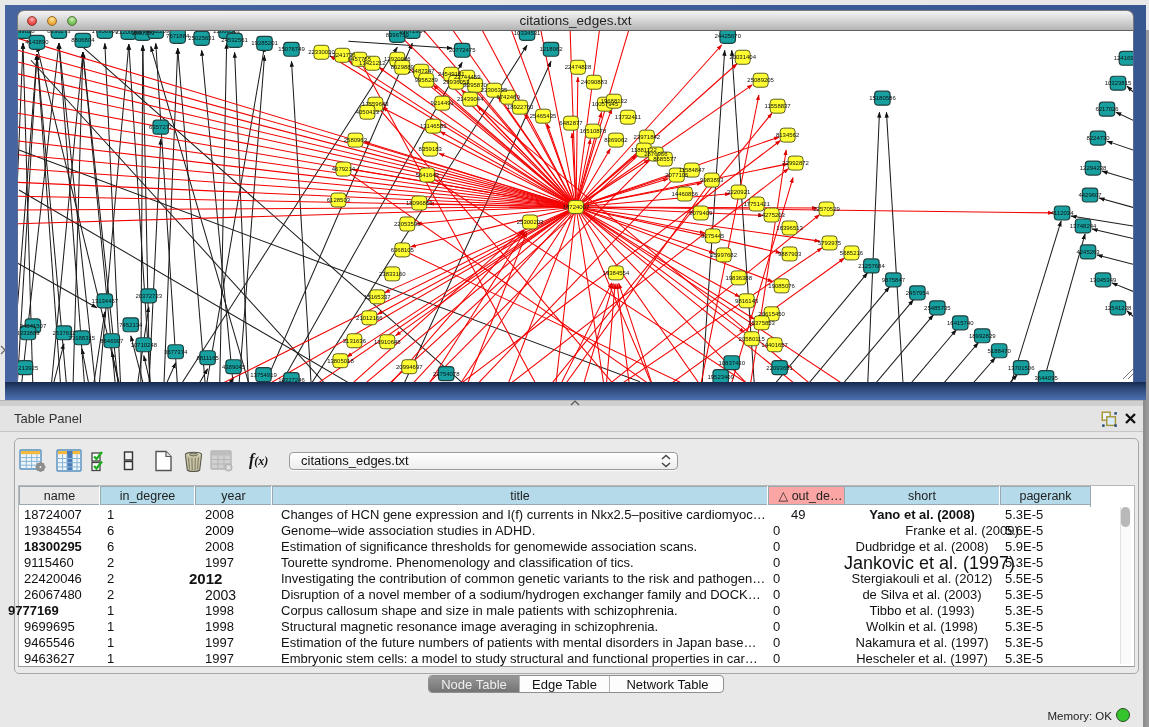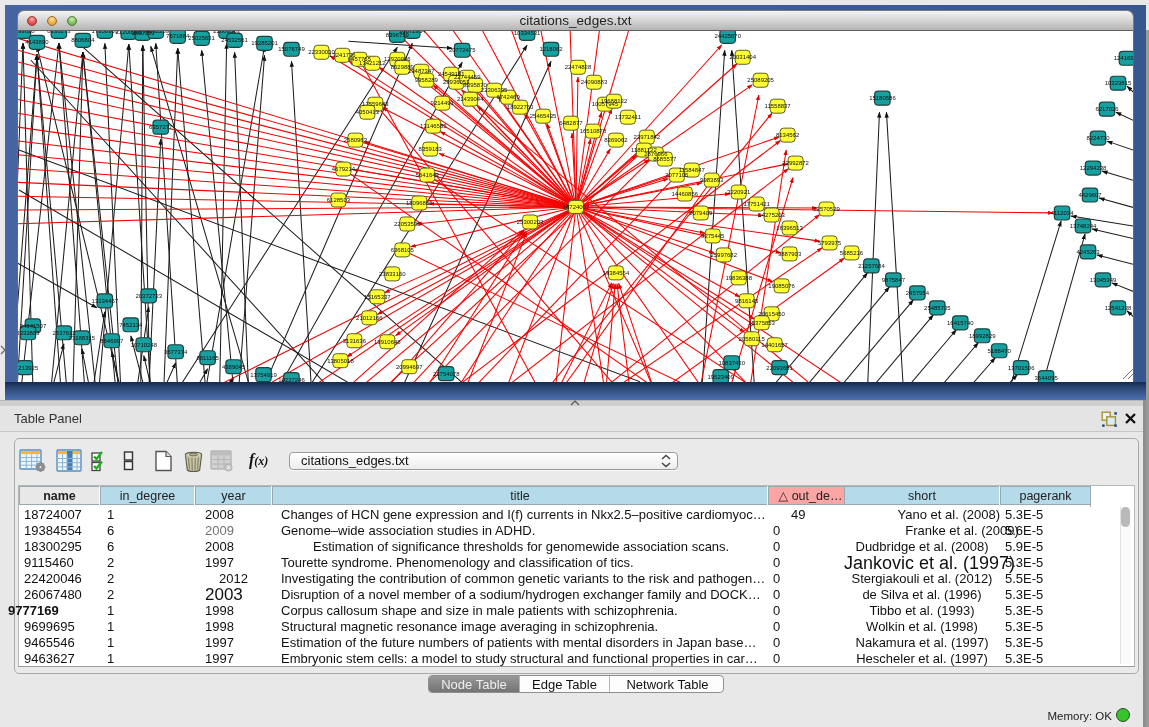--- a/index.html
+++ b/index.html
@@ -576,69 +576,69 @@
 </svg>
 <div style="position:absolute;left:249px;top:451px;font-family:'Liberation Serif',serif;font-style:italic;font-weight:bold;font-size:16px;color:#111;">f<span style="font-size:12px;">(x)</span></div>
 
 <div class="abs" style="left:289px;top:452px;width:389px;height:18px;border:1px solid #9a9a9a;border-radius:4px;background:linear-gradient(#ffffff,#ededed);box-shadow:0 1px 1px rgba(255,255,255,.8);"></div>
 <div class="abs" style="left:301px;top:452px;height:18px;line-height:18px;font-size:13px;color:#111;">citations_edges.txt</div>
 <svg class="abs" style="left:660px;top:454px;" width="12" height="14">
     <path d="M2 5 L6 1.5 L10 5 M2 9 L6 12.5 L10 9" stroke="#444" stroke-width="1.4" fill="none"></path>
   </svg>
 
 <div class="abs" style="left:18px;top:485px;width:1117px;height:181px;background:#fff;border:1px solid #b8b8b8;border-bottom:none;"></div>
-<div style="position:absolute;left:19px;top:486px;width:80px;height:19px;background:#e8e8e8;border:1px solid #9aa9b0;border-right:none;text-align:center;line-height:19px;font-size:12.5px;color:#222;font-weight:bold;">name</div>
+<div style="position:absolute;left:19px;top:486px;width:80px;height:19px;background:#e8e8e8;border:1px solid #9aa9b0;border-right:none;text-align:center;line-height:19px;font-size:12.5px;color:#222;">name</div>
 <div style="position:absolute;left:100px;top:486px;width:94px;height:19px;background:#b5dbeb;border:1px solid #9aa9b0;border-right:none;text-align:center;line-height:19px;font-size:12.5px;color:#222;">in_degree</div>
 <div style="position:absolute;left:195px;top:486px;width:76px;height:19px;background:#b5dbeb;border:1px solid #9aa9b0;border-right:none;text-align:center;line-height:19px;font-size:12.5px;color:#222;">year</div>
 <div style="position:absolute;left:272px;top:486px;width:495px;height:19px;background:#b5dbeb;border:1px solid #9aa9b0;border-right:none;text-align:center;line-height:19px;font-size:12.5px;color:#222;">title</div>
 <div style="position:absolute;left:768px;top:486px;width:84px;height:19px;background:#fca5a5;border:1px solid #9aa9b0;border-right:none;text-align:center;line-height:19px;font-size:12.5px;color:#222;">△ out_de…</div>
 <div style="position:absolute;left:844px;top:486px;width:155px;height:19px;background:#b5dbeb;border:1px solid #9aa9b0;border-right:none;text-align:center;line-height:19px;font-size:12.5px;color:#222;">short</div>
 <div style="position:absolute;left:1000px;top:486px;width:90px;height:19px;background:#b5dbeb;border:1px solid #9aa9b0;border-right:none;text-align:center;line-height:19px;font-size:12.5px;color:#222;">pagerank</div>
 <div style="position:absolute;left:1090px;top:486px;width:1px;height:21px;background:#9aa9b0;"></div>
 <div style="position:absolute;left:24px;top:507px;font-size:13px;line-height:16px;color:#111;white-space:nowrap;">18724007</div>
 <div style="position:absolute;left:107px;top:507px;font-size:13px;line-height:16px;color:#111;white-space:nowrap;">1</div>
 <div style="position:absolute;left:205px;top:507px;font-size:13px;line-height:16px;color:#111;white-space:nowrap;">2008</div>
 <div style="position:absolute;left:281px;top:507px;font-size:13px;line-height:16px;color:#111;white-space:nowrap;">Changes of HCN gene expression and I(f) currents in Nkx2.5–positive cardiomyoc…</div>
 <div style="position:absolute;left:791px;top:507px;font-size:13px;line-height:16px;color:#111;white-space:nowrap;">49</div>
-<div style="position:absolute;left:844px;top:507px;width:156px;height:16px;text-align:right;font-size:13px;line-height:16px;color:#111;white-space:nowrap;">Yano et al. (2008)</div>
+<div style="position:absolute;left:844px;top:507px;width:156px;height:16px;text-align:center;font-size:13px;line-height:16px;color:#111;white-space:nowrap;font-weight:bold;">Yano et al. (2008)</div>
 <div style="position:absolute;left:1005px;top:507px;font-size:13px;line-height:16px;color:#111;white-space:nowrap;">5.3E-5</div>
 <div style="position:absolute;left:24px;top:523px;font-size:13px;line-height:16px;color:#111;white-space:nowrap;">19384554</div>
 <div style="position:absolute;left:107px;top:523px;font-size:13px;line-height:16px;color:#111;white-space:nowrap;">6</div>
-<div style="position:absolute;left:205px;top:523px;font-size:13px;line-height:16px;color:#737373;white-space:nowrap;">2009</div>
+<div style="position:absolute;left:205px;top:523px;font-size:13px;line-height:16px;color:#000000;white-space:nowrap;">2009</div>
 <div style="position:absolute;left:281px;top:523px;font-size:13px;line-height:16px;color:#111;white-space:nowrap;">Genome–wide association studies in ADHD.</div>
 <div style="position:absolute;left:773px;top:523px;font-size:13px;line-height:16px;color:#111;white-space:nowrap;">0</div>
 <div style="position:absolute;left:884px;top:523px;width:156px;height:16px;text-align:center;font-size:13px;line-height:16px;color:#111;white-space:nowrap;">Franke et al. (2009)</div>
 <div style="position:absolute;left:1005px;top:523px;font-size:13px;line-height:16px;color:#111;white-space:nowrap;">5.6E-5</div>
-<div style="position:absolute;left:24px;top:539px;font-size:13px;line-height:16px;color:#111;white-space:nowrap;">18300295</div>
+<div style="position:absolute;left:24px;top:539px;font-size:13px;line-height:16px;color:#111;white-space:nowrap;font-weight:bold;">18300295</div>
 <div style="position:absolute;left:107px;top:539px;font-size:13px;line-height:16px;color:#111;white-space:nowrap;">6</div>
 <div style="position:absolute;left:205px;top:539px;font-size:13px;line-height:16px;color:#111;white-space:nowrap;">2008</div>
-<div style="position:absolute;left:281px;top:539px;font-size:13px;line-height:16px;color:#111;white-space:nowrap;margin-left:32px;">Estimation of significance thresholds for genomewide association scans.</div>
+<div style="position:absolute;left:281px;top:539px;font-size:13px;line-height:16px;color:#111;white-space:nowrap;">Estimation of significance thresholds for genomewide association scans.</div>
 <div style="position:absolute;left:773px;top:539px;font-size:13px;line-height:16px;color:#111;white-space:nowrap;">0</div>
 <div style="position:absolute;left:844px;top:539px;width:156px;height:16px;text-align:center;font-size:13px;line-height:16px;color:#111;white-space:nowrap;">Dudbridge et al. (2008)</div>
 <div style="position:absolute;left:1005px;top:539px;font-size:13px;line-height:16px;color:#111;white-space:nowrap;">5.9E-5</div>
 <div style="position:absolute;left:24px;top:555px;font-size:13px;line-height:16px;color:#111;white-space:nowrap;">9115460</div>
 <div style="position:absolute;left:107px;top:555px;font-size:13px;line-height:16px;color:#111;white-space:nowrap;">2</div>
 <div style="position:absolute;left:205px;top:555px;font-size:13px;line-height:16px;color:#111;white-space:nowrap;">1997</div>
 <div style="position:absolute;left:281px;top:555px;font-size:13px;line-height:16px;color:#111;white-space:nowrap;">Tourette syndrome. Phenomenology and classification of tics.</div>
 <div style="position:absolute;left:773px;top:555px;font-size:13px;line-height:16px;color:#111;white-space:nowrap;">0</div>
 <div style="position:absolute;left:844px;top:555px;width:156px;height:16px;text-align:center;font-size:18px;line-height:16px;color:#111;white-space:nowrap;">Jankovic et al. (1997)</div>
 <div style="position:absolute;left:1005px;top:555px;font-size:13px;line-height:16px;color:#111;white-space:nowrap;">5.3E-5</div>
 <div style="position:absolute;left:24px;top:571px;font-size:13px;line-height:16px;color:#111;white-space:nowrap;">22420046</div>
 <div style="position:absolute;left:107px;top:571px;font-size:13px;line-height:16px;color:#111;white-space:nowrap;">2</div>
-<div style="position:absolute;left:219px;top:571px;font-size:13px;line-height:16px;color:#111;white-space:nowrap;">2012</div>
+<div style="position:absolute;left:189px;top:571px;font-size:15px;line-height:16px;color:#111;white-space:nowrap;font-weight:bold;">2012</div>
 <div style="position:absolute;left:281px;top:571px;font-size:13px;line-height:16px;color:#111;white-space:nowrap;">Investigating the contribution of common genetic variants to the risk and pathogen…</div>
 <div style="position:absolute;left:773px;top:571px;font-size:13px;line-height:16px;color:#111;white-space:nowrap;">0</div>
 <div style="position:absolute;left:844px;top:571px;width:156px;height:16px;text-align:center;font-size:13px;line-height:16px;color:#111;white-space:nowrap;">Stergiakouli et al. (2012)</div>
 <div style="position:absolute;left:1005px;top:571px;font-size:13px;line-height:16px;color:#111;white-space:nowrap;">5.5E-5</div>
 <div style="position:absolute;left:24px;top:587px;font-size:13px;line-height:16px;color:#111;white-space:nowrap;">26067480</div>
 <div style="position:absolute;left:107px;top:587px;font-size:13px;line-height:16px;color:#111;white-space:nowrap;">2</div>
-<div style="position:absolute;left:205px;top:587px;font-size:17px;line-height:16px;color:#111;white-space:nowrap;">2003</div>
+<div style="position:absolute;left:205px;top:587px;font-size:14px;line-height:16px;color:#111;white-space:nowrap;">2003</div>
 <div style="position:absolute;left:281px;top:587px;font-size:13px;line-height:16px;color:#111;white-space:nowrap;">Disruption of a novel member of a sodium/hydrogen exchanger family and DOCK…</div>
 <div style="position:absolute;left:773px;top:587px;font-size:13px;line-height:16px;color:#111;white-space:nowrap;">0</div>
-<div style="position:absolute;left:844px;top:587px;width:156px;height:16px;text-align:center;font-size:13px;line-height:16px;color:#111;white-space:nowrap;">de Silva et al. (1996)</div>
+<div style="position:absolute;left:844px;top:587px;width:156px;height:16px;text-align:center;font-size:13px;line-height:16px;color:#111;white-space:nowrap;">de Silva et al. (2003)</div>
 <div style="position:absolute;left:1005px;top:587px;font-size:13px;line-height:16px;color:#111;white-space:nowrap;">5.3E-5</div>
 <div style="position:absolute;left:8px;top:603px;font-size:13px;line-height:16px;color:#111;white-space:nowrap;font-weight:bold;">9777169</div>
 <div style="position:absolute;left:107px;top:603px;font-size:13px;line-height:16px;color:#111;white-space:nowrap;">1</div>
 <div style="position:absolute;left:205px;top:603px;font-size:13px;line-height:16px;color:#111;white-space:nowrap;">1998</div>
 <div style="position:absolute;left:281px;top:603px;font-size:13px;line-height:16px;color:#111;white-space:nowrap;">Corpus callosum shape and size in male patients with schizophrenia.</div>
 <div style="position:absolute;left:773px;top:603px;font-size:13px;line-height:16px;color:#111;white-space:nowrap;">0</div>
 <div style="position:absolute;left:844px;top:603px;width:156px;height:16px;text-align:center;font-size:13px;line-height:16px;color:#111;white-space:nowrap;">Tibbo et al. (1993)</div>
 <div style="position:absolute;left:1005px;top:603px;font-size:13px;line-height:16px;color:#111;white-space:nowrap;">5.3E-5</div>
 <div style="position:absolute;left:24px;top:619px;font-size:13px;line-height:16px;color:#111;white-space:nowrap;">9699695</div>
 <div style="position:absolute;left:107px;top:619px;font-size:13px;line-height:16px;color:#111;white-space:nowrap;">1</div>

